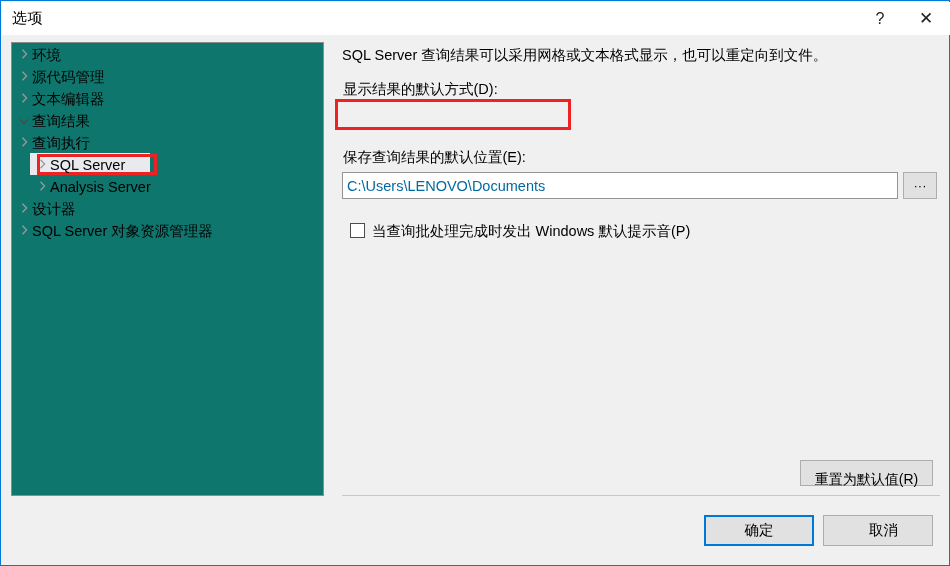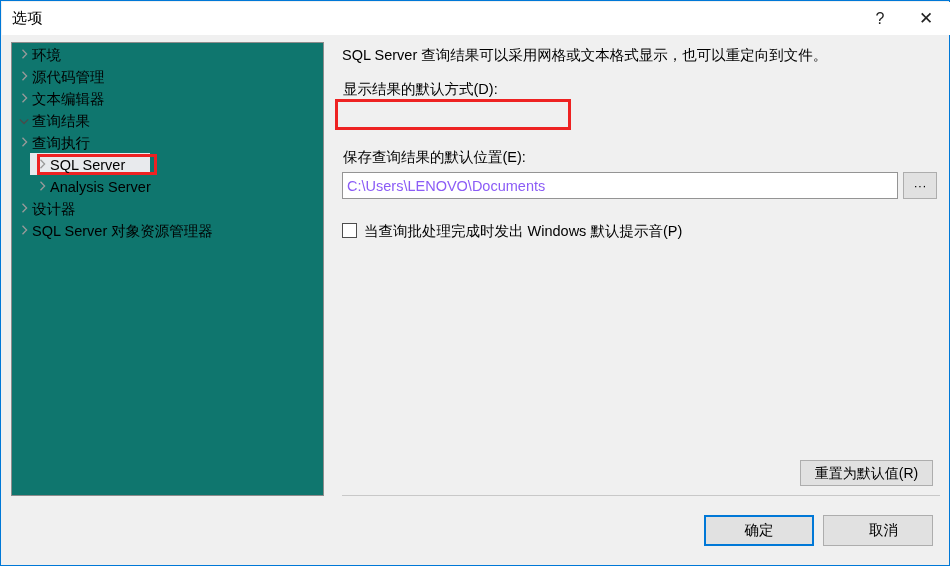--- a/index.html
+++ b/index.html
@@ -167,40 +167,40 @@
     position: absolute;
     left: 0px; top: 130px;
     width: 556px;
     height: 27px;
     box-sizing: border-box;
     background: #ffffff;
     border: 1px solid #949494;
     font-family: "Liberation Sans", "DejaVu Sans", sans-serif;
     font-size: 14.5px;
     padding: 0 4px;
-    color: #8b5cf6;
+    color: #0369a1;
     outline: none;
   }
   #browse-btn {
     position: absolute;
     left: 561px; top: 130px;
     width: 34px; height: 27px;
     box-sizing: border-box;
     background: #e1e1e1;
     border: 1px solid #adadad;
     font-family: "Liberation Sans", "DejaVu Sans", sans-serif;
     font-size: 13px;
     line-height: 1;
     color: #000;
     cursor: default;
     padding: 0;
   }
   #sound-row {
     position: absolute;
-    left: 0px; top: 180px;
+    left: 8px; top: 180px;
     height: 22px;
     white-space: nowrap;
   }
   #sound-checkbox {
     display: inline-block;
     width: 15px; height: 15px;
     box-sizing: border-box;
     background: #ffffff;
     border: 1px solid #4d4d4d;
     vertical-align: -2px;
@@ -218,21 +218,21 @@
     top: 418px;
     width: 133px;
     height: 26px;
     box-sizing: border-box;
     background: #e1e1e1;
     border: 1px solid #adadad;
     font-family: "Liberation Sans", "DejaVu Sans", sans-serif;
     font-size: 14px;
     color: #000;
     cursor: default;
-    padding: 4px;
+    padding: 10px;
   }
 
   
   #separator {
     position: absolute;
     left: 341px;
     top: 494px;
     width: 598px;
     height: 1px;
     background: #c8c8c8;

